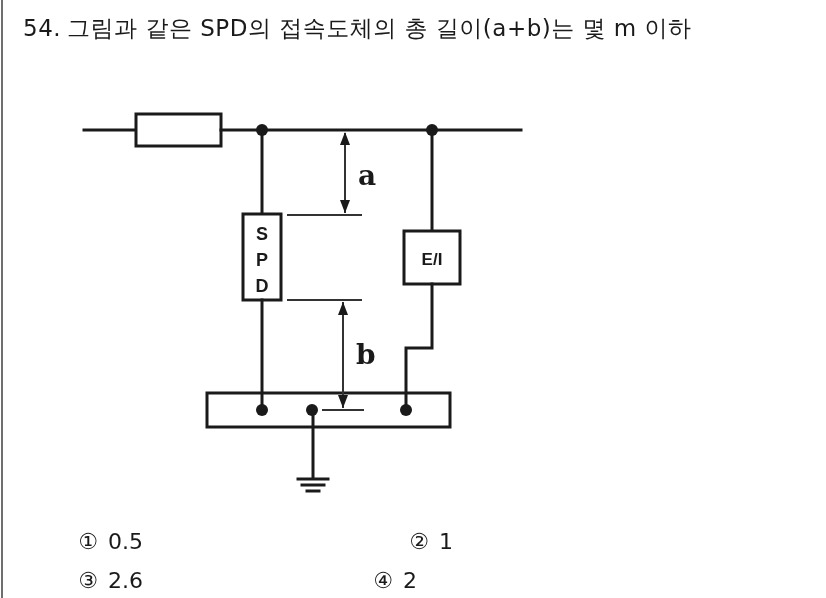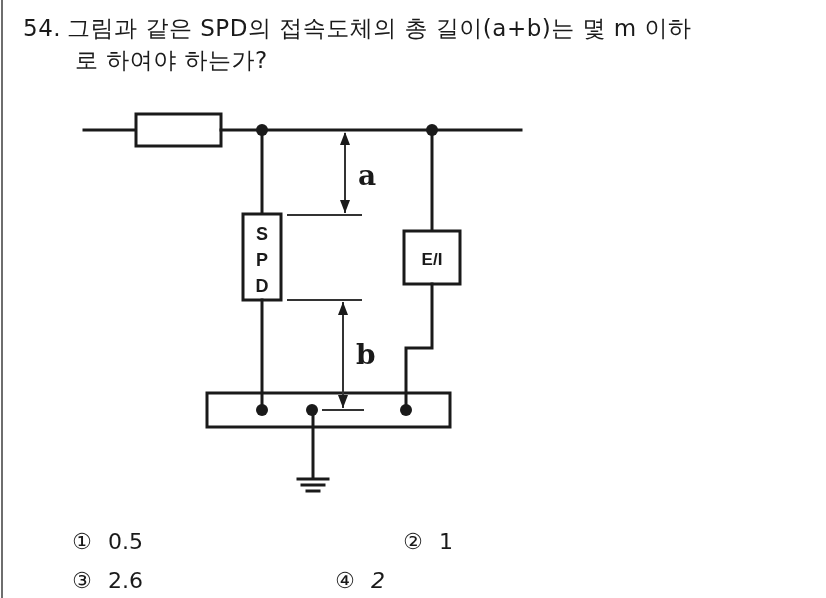--- a/index.html
+++ b/index.html
@@ -12,35 +12,34 @@
       position: absolute; left: 23px; top: 12px; width: 780px;
       font-family: "DejaVu Sans", sans-serif; font-size: 23px; line-height: 32px;
       color: #1a1a1a; letter-spacing: 0.5px;
     }
     .q-line { display: block; white-space: nowrap; }
     .q-line.indent { padding-left: 52px; }
     .q-num { margin-right: 6px; margin-top: 33px; }
     .figure { position: absolute; left: 0; top: 0; width: 826px; height: 598px; }
     .choice {
       position: absolute; font-family: "DejaVu Sans", sans-serif; font-size: 22px;
-      color: #1a1a1a; line-height: 28px; white-space: nowrap;
+      color: #1a1a1a; line-height: 28px; white-space: nowrap; text-align: center;
     }
     .choice .mark { display: inline-block; width: 32px; font-size: 22px; }
     .choice .val { padding-left: 4px; }
     .lbl { font-family: "DejaVu Serif", serif; font-weight: bold; fill: #1a1a1a; }
     .box-lbl { font-family: "Liberation Sans", sans-serif; font-weight: bold; fill: #1a1a1a; }
   </style>
 </head>
 <body>
 
 <div class="frame-left"></div>
 
 <div class="question">
   <span class="q-line"><span class="q-num">54.</span><span>그림과 같은 SPD의 접속도체의 총 길이(a+b)는 몇 m 이하</span></span>
-  <span class="q-line indent">로 하여야 하는가?</span>
 </div>
 
 <svg class="figure" width="826" height="598" viewBox="0 0 826 598">
   <g stroke="#1a1a1a" stroke-width="3" fill="none" stroke-linecap="square">
 
     <line x1="84" y1="130" x2="136" y2="130"></line>
     <rect x="136" y="114" width="85" height="32" fill="#fff"></rect>
     <line x1="221" y1="130" x2="521" y2="130"></line>
 
     <line x1="262" y1="130" x2="262" y2="214"></line>
@@ -89,15 +88,15 @@
 
 <div class="choice" style="left:72px; top:528px;">
   <span class="mark">①</span><span class="val">0.5</span>
 </div>
 <div class="choice" style="left:355px; top:528px;margin-left:48px;">
   <span class="mark">②</span><span class="val">1</span>
 </div>
 <div class="choice" style="left:72px; top:567px;">
   <span class="mark">③</span><span class="val">2.6</span>
 </div>
-<div class="choice" style="left:335px; top:567px;font-style:italic;">
+<div class="choice" style="left:367px; top:567px;">
   <span class="mark">④</span><span class="val">2</span>
 </div>
 
 </body></html>

